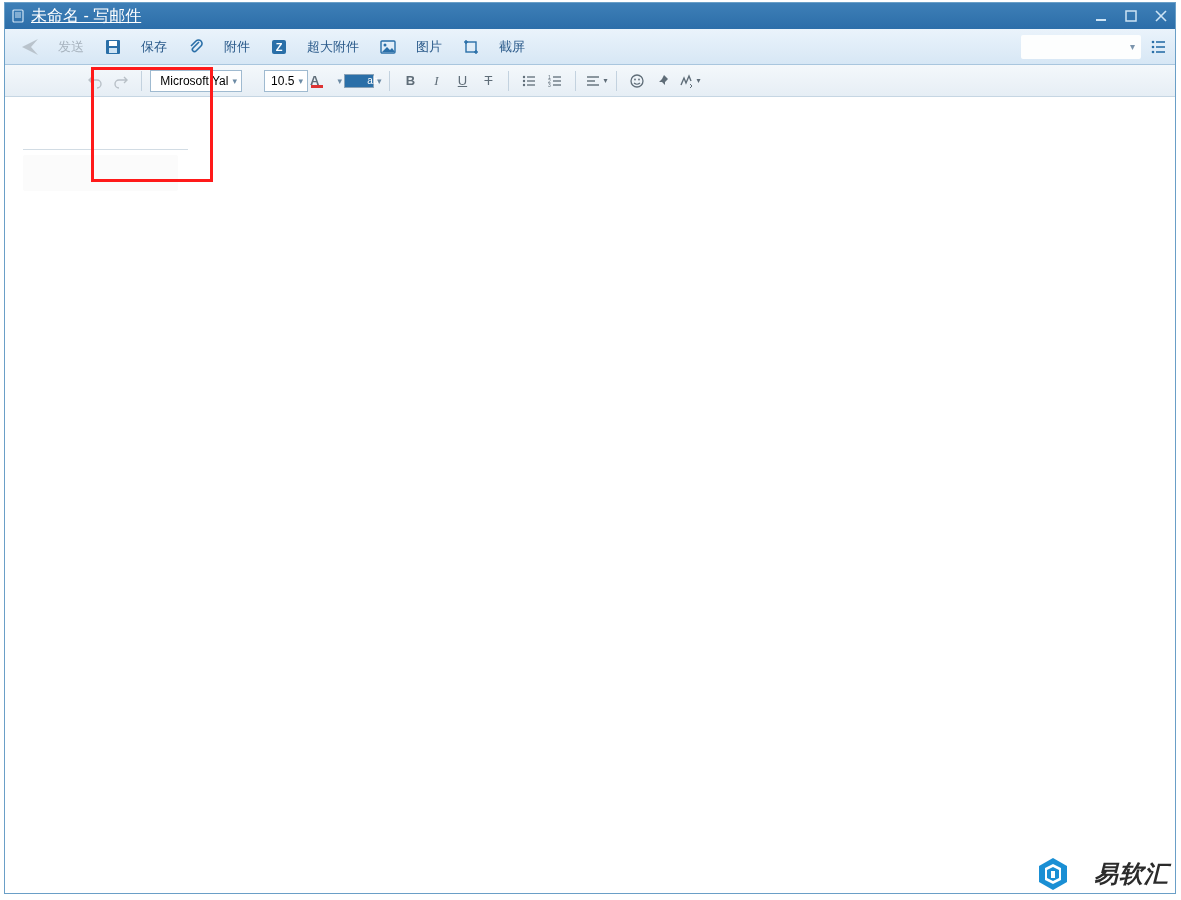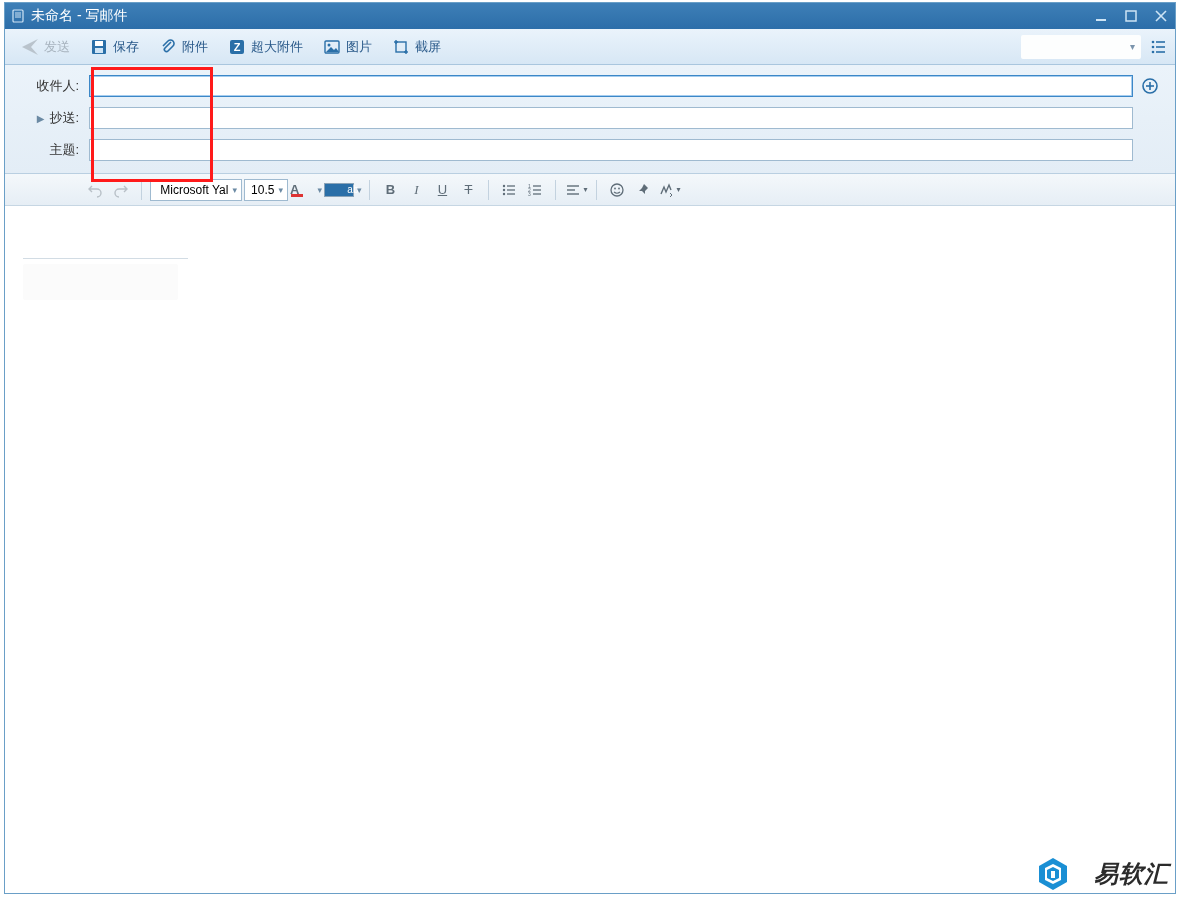--- a/index.html
+++ b/index.html
@@ -26,35 +26,35 @@
   background: linear-gradient(#3e7fb7, #2c6ea9);
   display: flex;
   align-items: center;
   color: #fff;
   padding: 0 6px;
 }
 .titlebar .title-icon {
   width: 14px; height: 14px; margin-right: 6px;
   display: inline-flex; align-items: center; justify-content: center;
 }
-.titlebar .title { font-size: 14px; }
+.titlebar .title { font-size: 16px; text-decoration: underline; }
 .titlebar .win-controls { margin-left: auto; display: flex; gap: 14px; align-items: center; }
 .win-btn { width: 16px; height: 16px; display: inline-flex; align-items: center; justify-content: center; color: #cde4f5; cursor: pointer; }
 
 .toolbar {
   height: 36px;
   background: linear-gradient(#eaf3fb, #d7e7f5);
   border-bottom: 1px solid #a9c6de;
   display: flex;
   align-items: center;
   padding: 0 8px;
   gap: 4px;
 }
 .tb-btn {
-  display: flex; align-items: flex-start; gap: 5px;
+  display: flex; align-items: flex-start; gap: 19px;
   padding: 4px 8px; border-radius: 3px;
   color: #2a5a8a; cursor: pointer; font-size: 13px;
 }
 .tb-btn.disabled { color: #a8b4bf; cursor: default; }
 .tb-icon { width: 18px; height: 18px; display: inline-flex; align-items: center; justify-content: center; }
 .tb-sep { flex: 1; }
 .tb-right { display: flex; align-items: center; gap: 8px; }
 .tb-account { width: 120px; height: 24px; background: #fdfefe; border-radius: 2px; display:flex; align-items:center; justify-content:flex-end; padding-right:6px; color:#888; }
 .tb-caret { font-size: 10px; color: #7a94ac; }
 .tb-menu-icon { width:18px; height:18px; color:#2a6fa8; cursor:pointer; display:inline-flex; align-items:center; justify-content:center; }
@@ -114,21 +114,21 @@
   font-size: 13px;
 }
 .ed-btn.muted { color: #b8c0c7; }
 .ed-select {
   height: 22px; border: 1px solid #9fbad0; background: #fff;
   font-size: 12px; padding: 0 4px; cursor: pointer;
   display: flex; align-items: center; gap: 4px; justify-content: flex-end;
 }
 .ed-select .caret { font-size: 9px; color: #6b8aa4; }
 .font-sel { width: 92px; }
-.size-sel { width: 44px; }
+.size-sel { width: 44px; margin-left: 20px; }
 .color-swatch { display:inline-flex; align-items:center; gap:3px; }
 .swatch { width:14px; height:14px; border:1px solid #8aa3b8; }
 .swatch.highlight { background:#2a6fa8; color:#fff; font-size:10px; display:flex; align-items:center; justify-content:center;padding-left:28px; }
 
 .editor-body {
   flex: 1; background: #fff; position: relative; overflow: hidden;
 }
 .signature-placeholder {
   position: absolute;
   left: 18px; top: 58px;
@@ -253,44 +253,20 @@
             <line x1="7" y1="4" x2="16" y2="4" stroke="#2a6fa8" stroke-width="1.6"></line>
             <circle cx="4" cy="9" r="1.3" fill="#2a6fa8"></circle>
             <line x1="7" y1="9" x2="16" y2="9" stroke="#2a6fa8" stroke-width="1.6"></line>
             <circle cx="4" cy="14" r="1.3" fill="#2a6fa8"></circle>
             <line x1="7" y1="14" x2="16" y2="14" stroke="#2a6fa8" stroke-width="1.6"></line>
           </svg>
       </span>
     </div>
   </div>
 
-  <div class="fields">
-    <div class="field-row">
-      <span class="field-label">收件人:</span>
-      <input class="field-input active" value="" style="">
-      <span class="add-recipient">
-        <svg width="18" height="18" viewBox="0 0 18 18">
-            <circle cx="9" cy="9" r="7" fill="none" stroke="#2a6fa8" stroke-width="1.6"></circle>
-            <line x1="9" y1="5" x2="9" y2="13" stroke="#2a6fa8" stroke-width="1.6"></line>
-            <line x1="5" y1="9" x2="13" y2="9" stroke="#2a6fa8" stroke-width="1.6"></line>
-          </svg>
-      </span>
-    </div>
-    <div class="field-row">
-      <span class="field-label">
-        <span class="expand-caret">▶</span>
-        <span>抄送:</span>
-      </span>
-      <input class="field-input" style="margin-right: 28px;" value="">
-    </div>
-    <div class="field-row">
-      <span class="field-label">主题:</span>
-      <input class="field-input" style="margin-right: 28px;" value="">
-    </div>
-  </div>
 
   <div class="ed-toolbar">
     <span class="ed-btn muted">
       <svg width="16" height="16" viewBox="0 0 16 16">
           <path d="M5 4 L2 7 L5 10 M2 7 H10 a4 4 0 0 1 0 8" fill="none" stroke="currentColor" stroke-width="1.4"></path>
         </svg>
     </span>
     <span class="ed-btn muted">
       <svg width="16" height="16" viewBox="0 0 16 16">
           <path d="M11 4 L14 7 L11 10 M14 7 H6 a4 4 0 0 0 0 8" fill="none" stroke="currentColor" stroke-width="1.4"></path>

